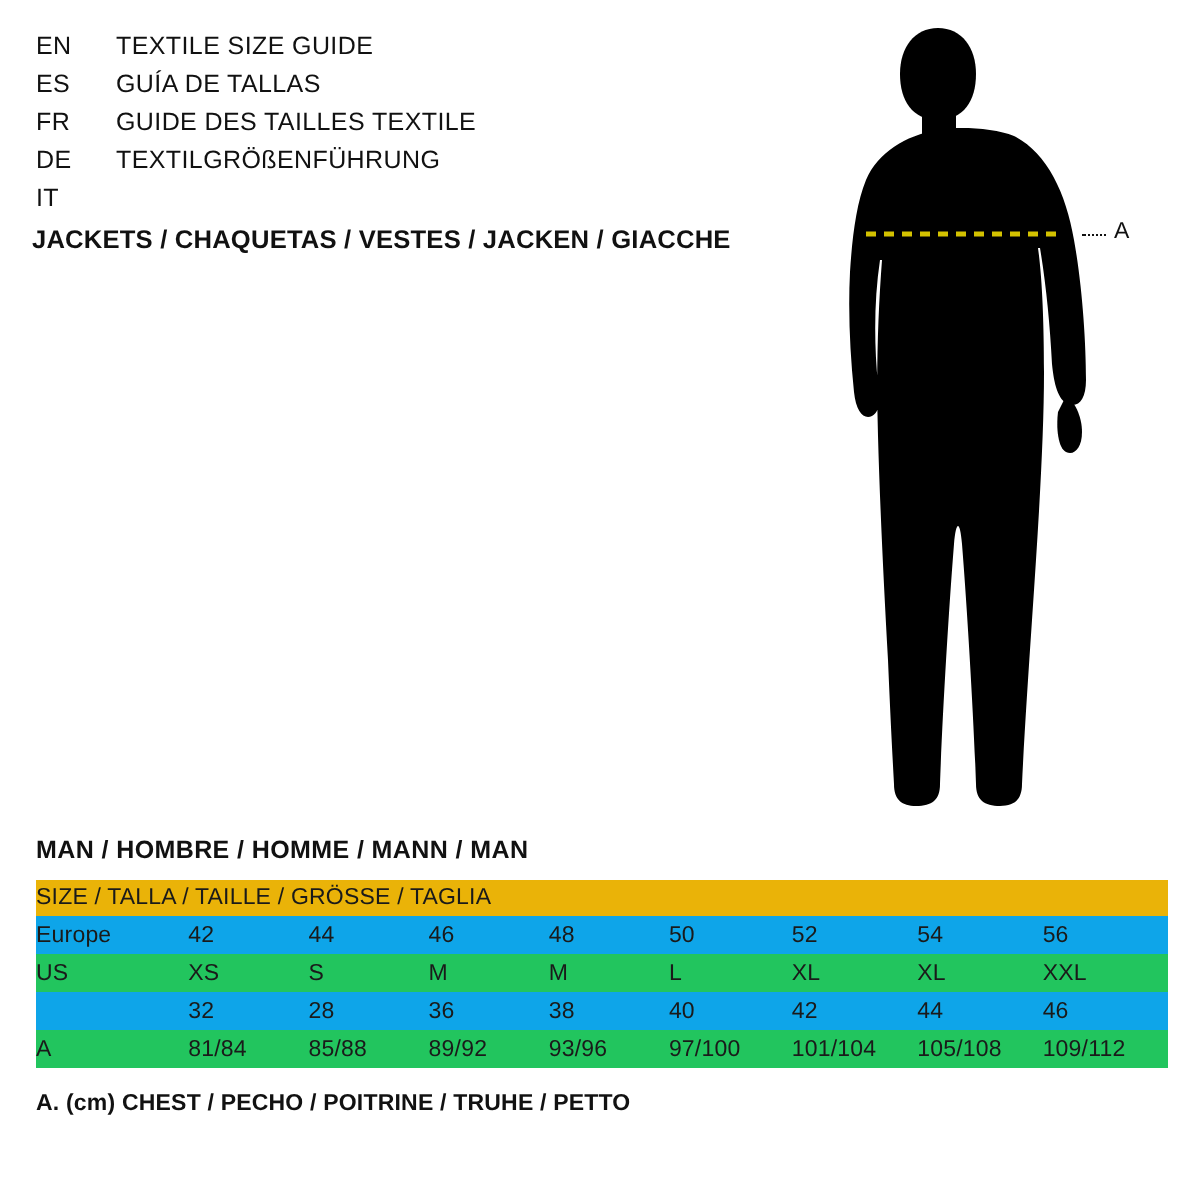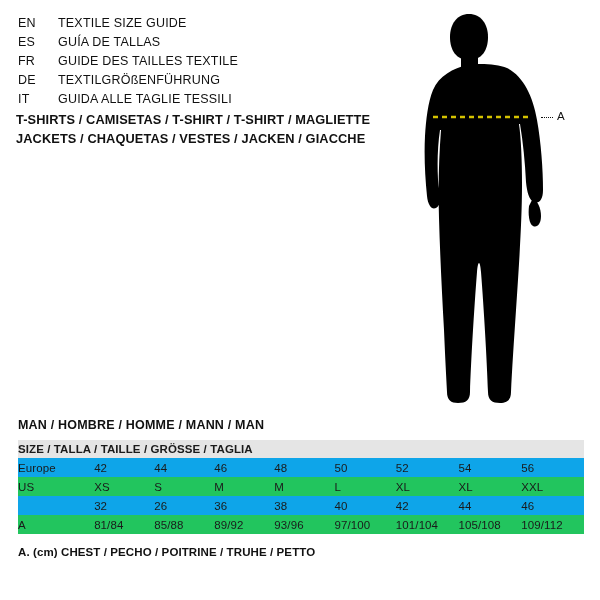--- a/index.html
+++ b/index.html
@@ -122,22 +122,22 @@
     width: 86px;
     padding-left: 2px;
     text-align: left;
   }
   td.val-cell {
     width: 68px;
     text-align: left;
     padding-left: 2px;
   }
   tr.row-head td {
-    background: #e5e5e5;
-    font-weight: bold;
+    background: #eab308;
+    font-weight: normal;
     height: 18px;
     margin-left: 24px;
   }
   tr.row-shade td {
     background: #0ea5e9;
   }
   tr.row-plain td {
     background: #22c55e;
   }
 
@@ -169,26 +169,24 @@
     <div class="lang-row">
       <span class="lang-code">FR</span>
       <span class="lang-text">GUIDE DES TAILLES TEXTILE</span>
     </div>
     <div class="lang-row">
       <span class="lang-code">DE</span>
       <span class="lang-text">TEXTILGRÖßENFÜHRUNG</span>
     </div>
     <div class="lang-row">
       <span class="lang-code">IT</span>
-      <span class="lang-text">GUIDA ALLE TAGLIE TESSILI</span>
     </div>
   </div>
 
   <div class="cat-block">
-    <div class="cat-line">T-SHIRTS / CAMISETAS / T-SHIRT / T-SHIRT / MAGLIETTE</div>
     <div class="cat-line">JACKETS / CHAQUETAS / VESTES / JACKEN / GIACCHE</div>
   </div>
 
   <div class="figure-wrap">
     <svg width="195" height="400" viewBox="0 0 195 400">
 
       <path d="M64 4 C52 4 45 14 45 27 C45 40 51 50 64 50 C77 50 83 40 83 27 C83 14 76 4 64 4 Z" fill="#000"></path>
 
       <path d="M56 46 h17 v14 h-17 z" fill="#000"></path>
 
@@ -255,21 +253,21 @@
           <td class="val-cell">M</td>
           <td class="val-cell">M</td>
           <td class="val-cell">L</td>
           <td class="val-cell">XL</td>
           <td class="val-cell">XL</td>
           <td class="val-cell">XXL</td>
         </tr>
         <tr class="row-shade">
           <td class="label-cell"></td>
           <td class="val-cell">32</td>
-          <td class="val-cell">26</td>
+          <td class="val-cell">28</td>
           <td class="val-cell">36</td>
           <td class="val-cell">38</td>
           <td class="val-cell">40</td>
           <td class="val-cell">42</td>
           <td class="val-cell">44</td>
           <td class="val-cell">46</td>
         </tr>
         <tr class="row-plain">
           <td class="label-cell">A</td>
           <td class="val-cell">81/84</td>

